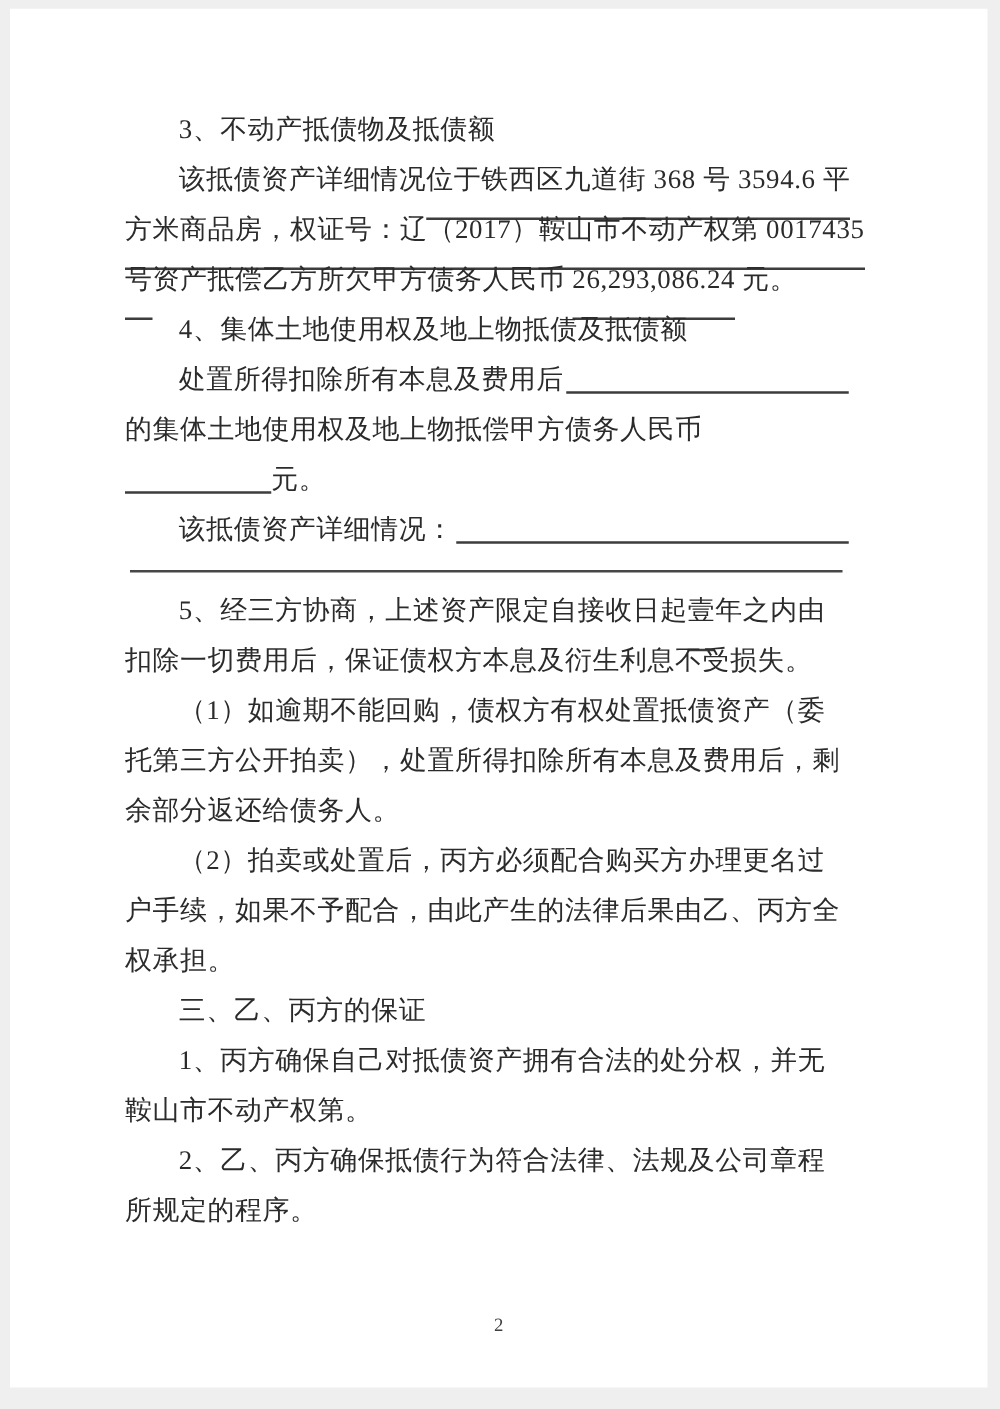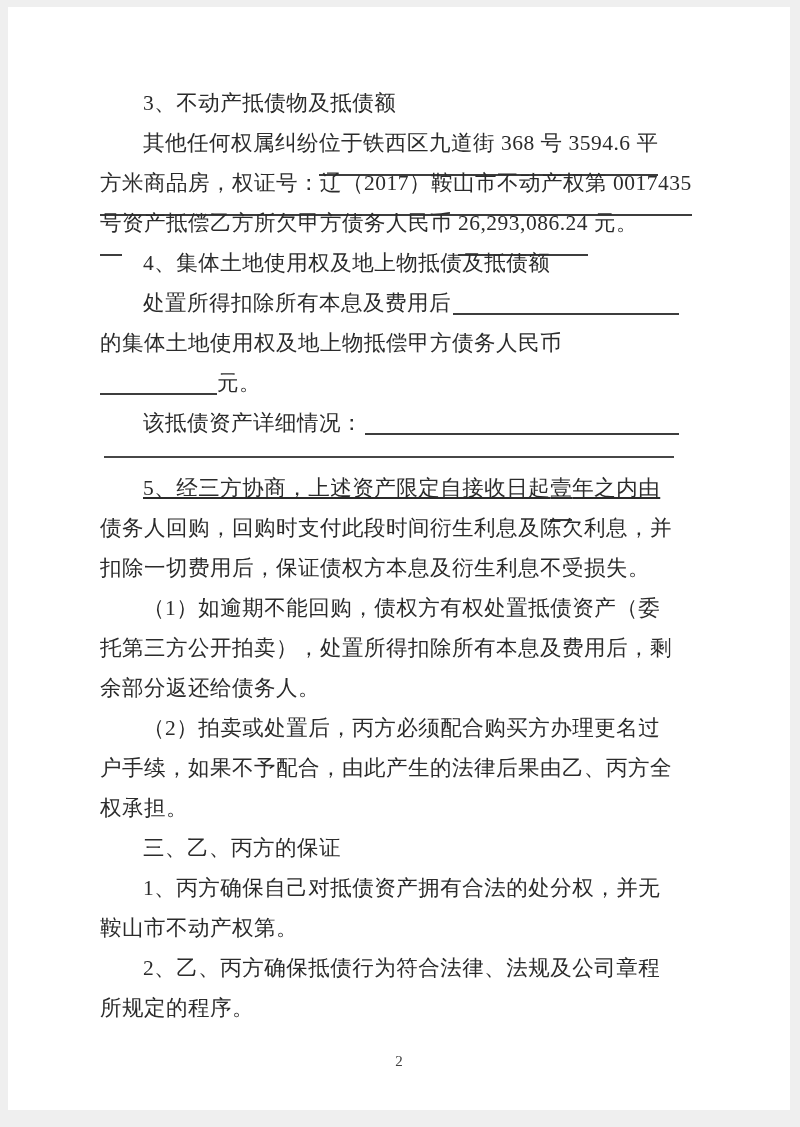--- a/index.html
+++ b/index.html
@@ -67,31 +67,30 @@
     letter-spacing: 0;
   }
 </style>
 </head>
 <body>
 
 <div class="scan-wrap">
   <div class="paper">
     <div class="content">
         <div class="line indent"><span class="seg">3、不动产抵债物及抵债额</span></div>
-        <div class="line indent"><span class="seg">其他任何权属纠纷</span><span class="seg u">位于铁西区九道街 368 号 3594.6 平</span></div>
+        <div class="line indent"><span class="seg">该抵债资产详细情况</span><span class="seg u">位于铁西区九道街 368 号 3594.6 平</span></div>
         <div class="line"><span class="seg u">方米商品房，权证号：辽（2017）鞍山市不动产权第 0017435</span></div>
         <div class="line"><span class="seg u">号</span><span class="seg">资产抵偿乙方所欠甲方债务人民币 </span><span class="seg u">26,293,086.24</span><span class="seg"> 元。</span></div>
         <div class="line indent"><span class="seg">4、集体土地使用权及地上物抵债及抵债额</span></div>
         <div class="line indent"><span class="seg">处置所得扣除所有本息及费用后</span><span class="blank fill"></span></div>
         <div class="line"><span class="seg">的集体土地使用权及地上物抵偿甲方债务人民币</span></div>
         <div class="line"><span class="blank" style="width: 117px;"></span><span class="seg">元。</span></div>
         <div class="line indent"><span class="seg">该抵债资产详细情况：</span><span class="blank fill"></span></div>
         <div class="rule"></div>
-        <div class="line indent" style="margin-top: 10px; text-decoration: underline;"><span class="seg">5、经三方协商，上述资产限定自接收日起</span><span class="seg u">壹</span><span class="seg">年之内由</span></div>
-        <div class="line"><span class="seg">债务人回购，回购时支付此段时间衍生利息及陈欠利息，并</span></div>
+        <div class="line indent" style="margin-top: 10px;"><span class="seg">5、经三方协商，上述资产限定自接收日起</span><span class="seg u">壹</span><span class="seg">年之内由</span></div>
         <div class="line"><span class="seg">扣除一切费用后，保证债权方本息及衍生利息不受损失。</span></div>
         <div class="line indent"><span class="seg">（1）如逾期不能回购，债权方有权处置抵债资产（委</span></div>
         <div class="line"><span class="seg">托第三方公开拍卖），处置所得扣除所有本息及费用后，剩</span></div>
         <div class="line"><span class="seg">余部分返还给债务人。</span></div>
         <div class="line indent"><span class="seg">（2）拍卖或处置后，丙方必须配合购买方办理更名过</span></div>
         <div class="line"><span class="seg">户手续，如果不予配合，由此产生的法律后果由乙、丙方全</span></div>
         <div class="line"><span class="seg">权承担。</span></div>
         <div class="line indent"><span class="seg">三、乙、丙方的保证</span></div>
         <div class="line indent"><span class="seg">1、丙方确保自己对抵债资产拥有合法的处分权，并无</span></div>
         <div class="line"><span class="seg">鞍山市不动产权第。</span></div>

